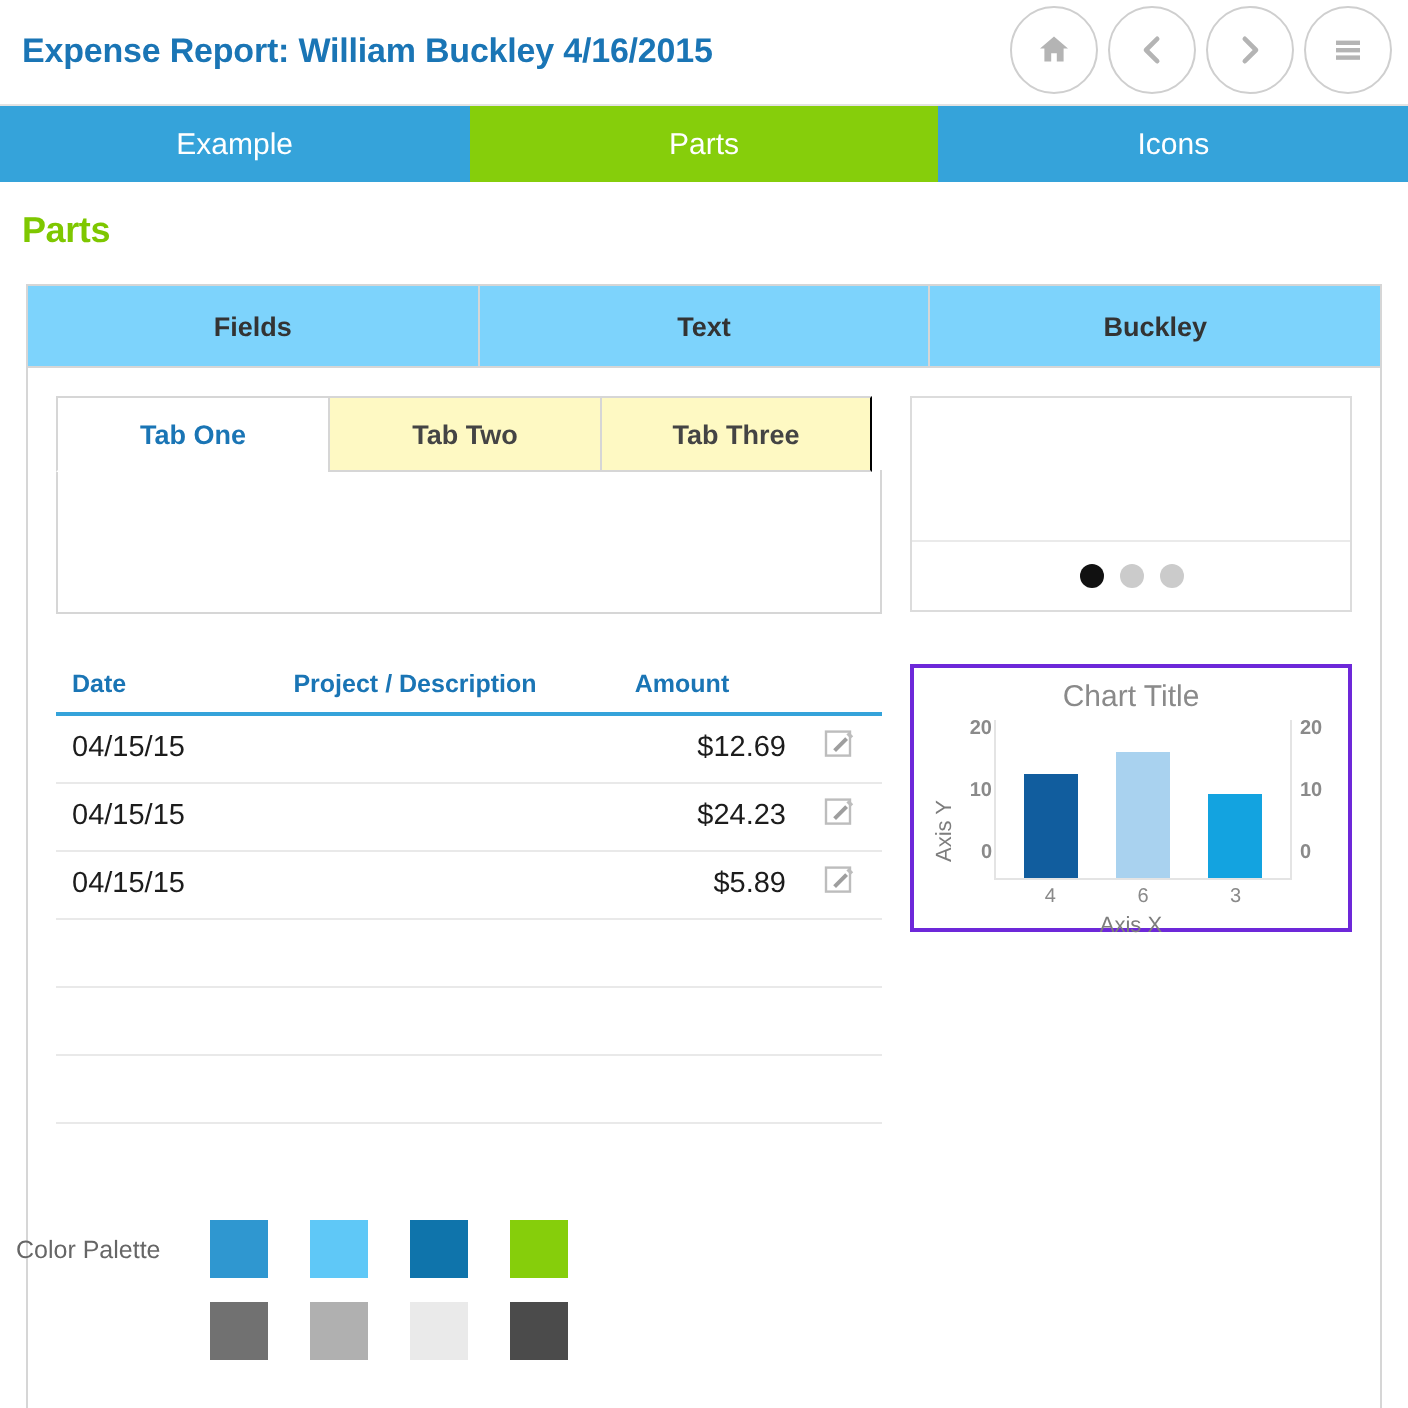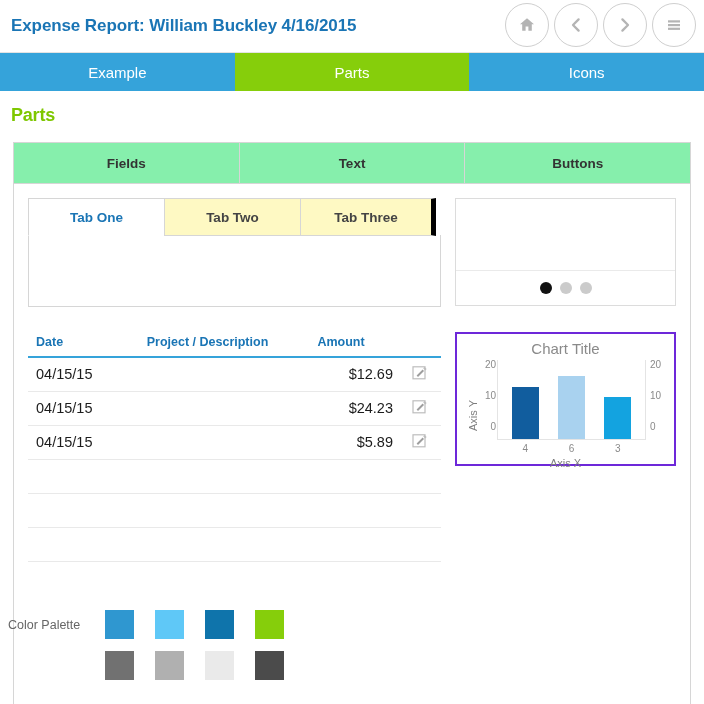--- a/index.html
+++ b/index.html
@@ -43,21 +43,21 @@
   .page-heading {
     color: #7ec700; font-size: 18px; font-weight: bold;
     padding: 14px 0 0 11px; letter-spacing: -0.2px;
   }
 
   
   .card { margin: 16px 13px 0 13px; position: relative; }
   .seg-row { display: flex; height: 42px; position: relative; z-index: 2; }
   .seg {
     flex: 1 1 0; display: flex; align-items: center; justify-content: center;
-    background: #86efac; border: 1px solid #d6d6d6; border-right: none;
+    background: #7dd3fc; border: 1px solid #d6d6d6; border-right: none;
     font-size: 13.5px; font-weight: bold; color: #333;
   }
   .seg:last-child { border-right: 1px solid #d6d6d6; }
   .seg.active {
     background: #ffffff; color: #1a75b5; height: 48px; margin-top: -6px;
     border-bottom: 1px solid #ffffff; align-items: center;
   }
   .panel {
     border: 1px solid #d6d6d6; border-top: none; background: #fff;
     height: 529px; position: relative; margin-top: -1px; padding: 15px 14px;
@@ -67,21 +67,21 @@
   .panel-right { flex: 1 1 auto; }
 
   
   .itabs { display: flex; }
   .itab {
     display: flex; align-items: center; justify-content: center;
     height: 38px; width: 136px;
     background: #fef9c3; border: 1px solid #d6d6d6; border-right: none;
     font-size: 13.5px; font-weight: bold; color: #444;
   }
-  .itab:last-child { border-right: 5px solid #000000; }
+  .itab:last-child { border-right: 1px solid #000000; }
   .itab.active { background: #fff; color: #1a75b5; border-bottom-color: #fff; }
   .itab-body {
     border: 1px solid #d6d6d6; border-top: none; height: 72px;
     background: #fff; margin-top: -1px;
   }
 
   
   .table { margin-top: 28px; width: 100%; border-collapse: collapse; }
   .table th {
     font-size: 12.5px; font-weight: bold; color: #1a75b5;
@@ -120,21 +120,21 @@
     text-align: center; font-size: 15px; color: #8a8a8a; line-height: 18px;
   }
   .chart-area { display: flex; align-items: stretch; height: 96px; margin-top: 2px; }
   .ylabel {
     writing-mode: vertical-rl; transform: rotate(180deg);
     font-size: 11px; color: #7d7d7d;
     display: flex; align-items: center; justify-content: center; width: 15px;
     padding-bottom: 16px;
   }
   .yticks {
-    width: 17px; position: relative; padding-bottom: 16px;
+    width: 17px; position: relative; padding-bottom: 16px; font-weight: bold;
   }
   .yticks span {
     position: absolute; right: 1px; font-size: 10px; color: #8a8a8a; line-height: 1;
   }
   .plot {
     flex: 1 1 auto; position: relative; border: 1px solid #e4e4e4;
     border-top: none; margin-bottom: 16px;
     display: flex; align-items: flex-end; justify-content: space-around;
     padding: 0 4px;
   }
@@ -201,21 +201,21 @@
     <div class="mtab active">Parts</div>
     <div class="mtab">Icons</div>
   </div>
 
   <div class="page-heading">Parts</div>
 
   <div class="card">
     <div class="seg-row">
       <div class="seg">Fields</div>
       <div class="seg">Text</div>
-      <div class="seg">Buttons</div>
+      <div class="seg">Buckley</div>
     </div>
 
     <div class="panel">
 
       <div class="panel-left">
 
         <div>
           <div class="itabs">
             <div class="itab active">Tab One</div>
             <div class="itab">Tab Two</div>

